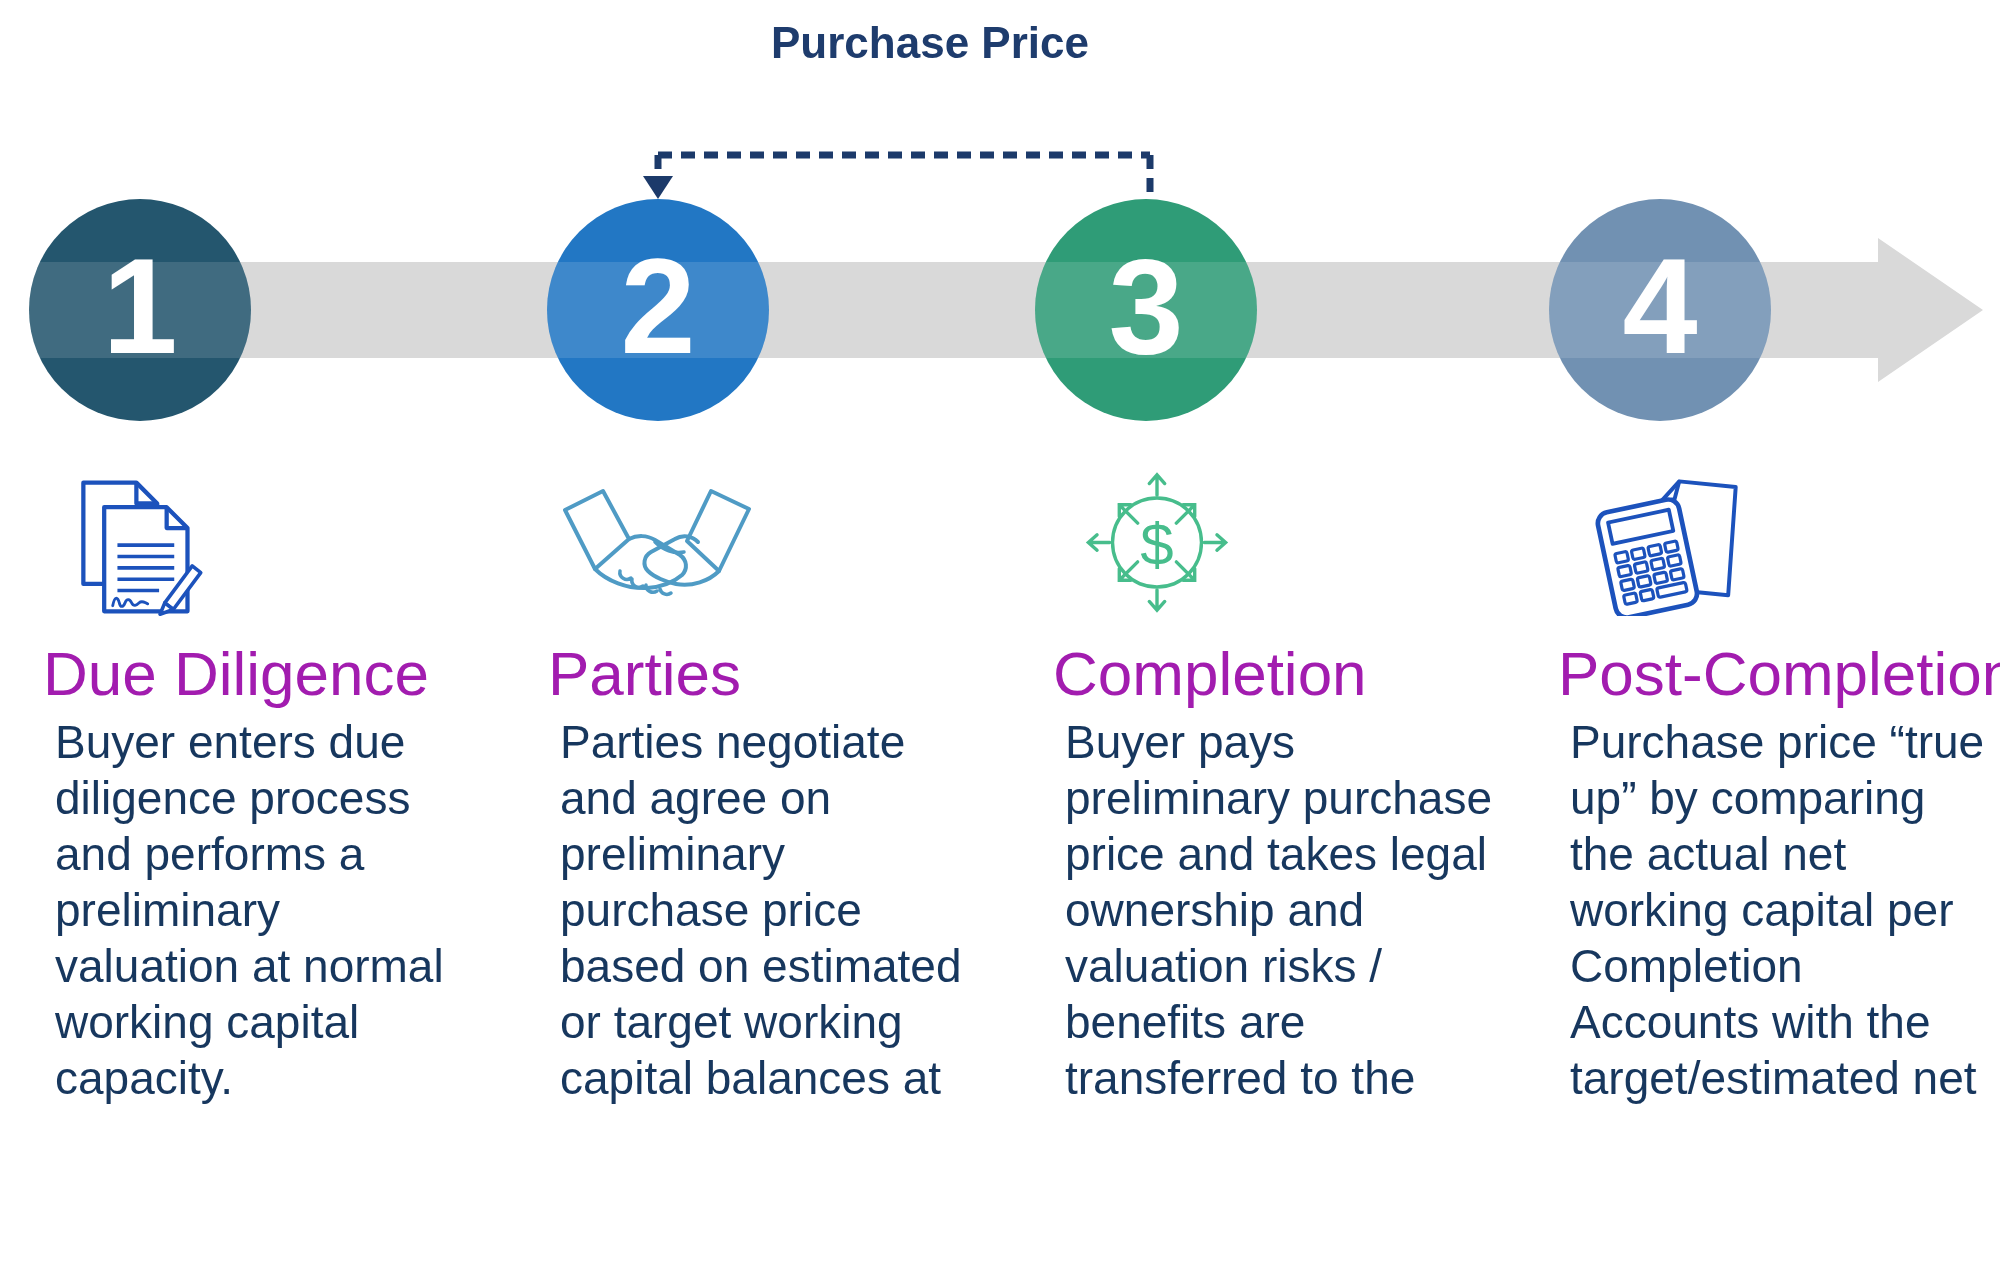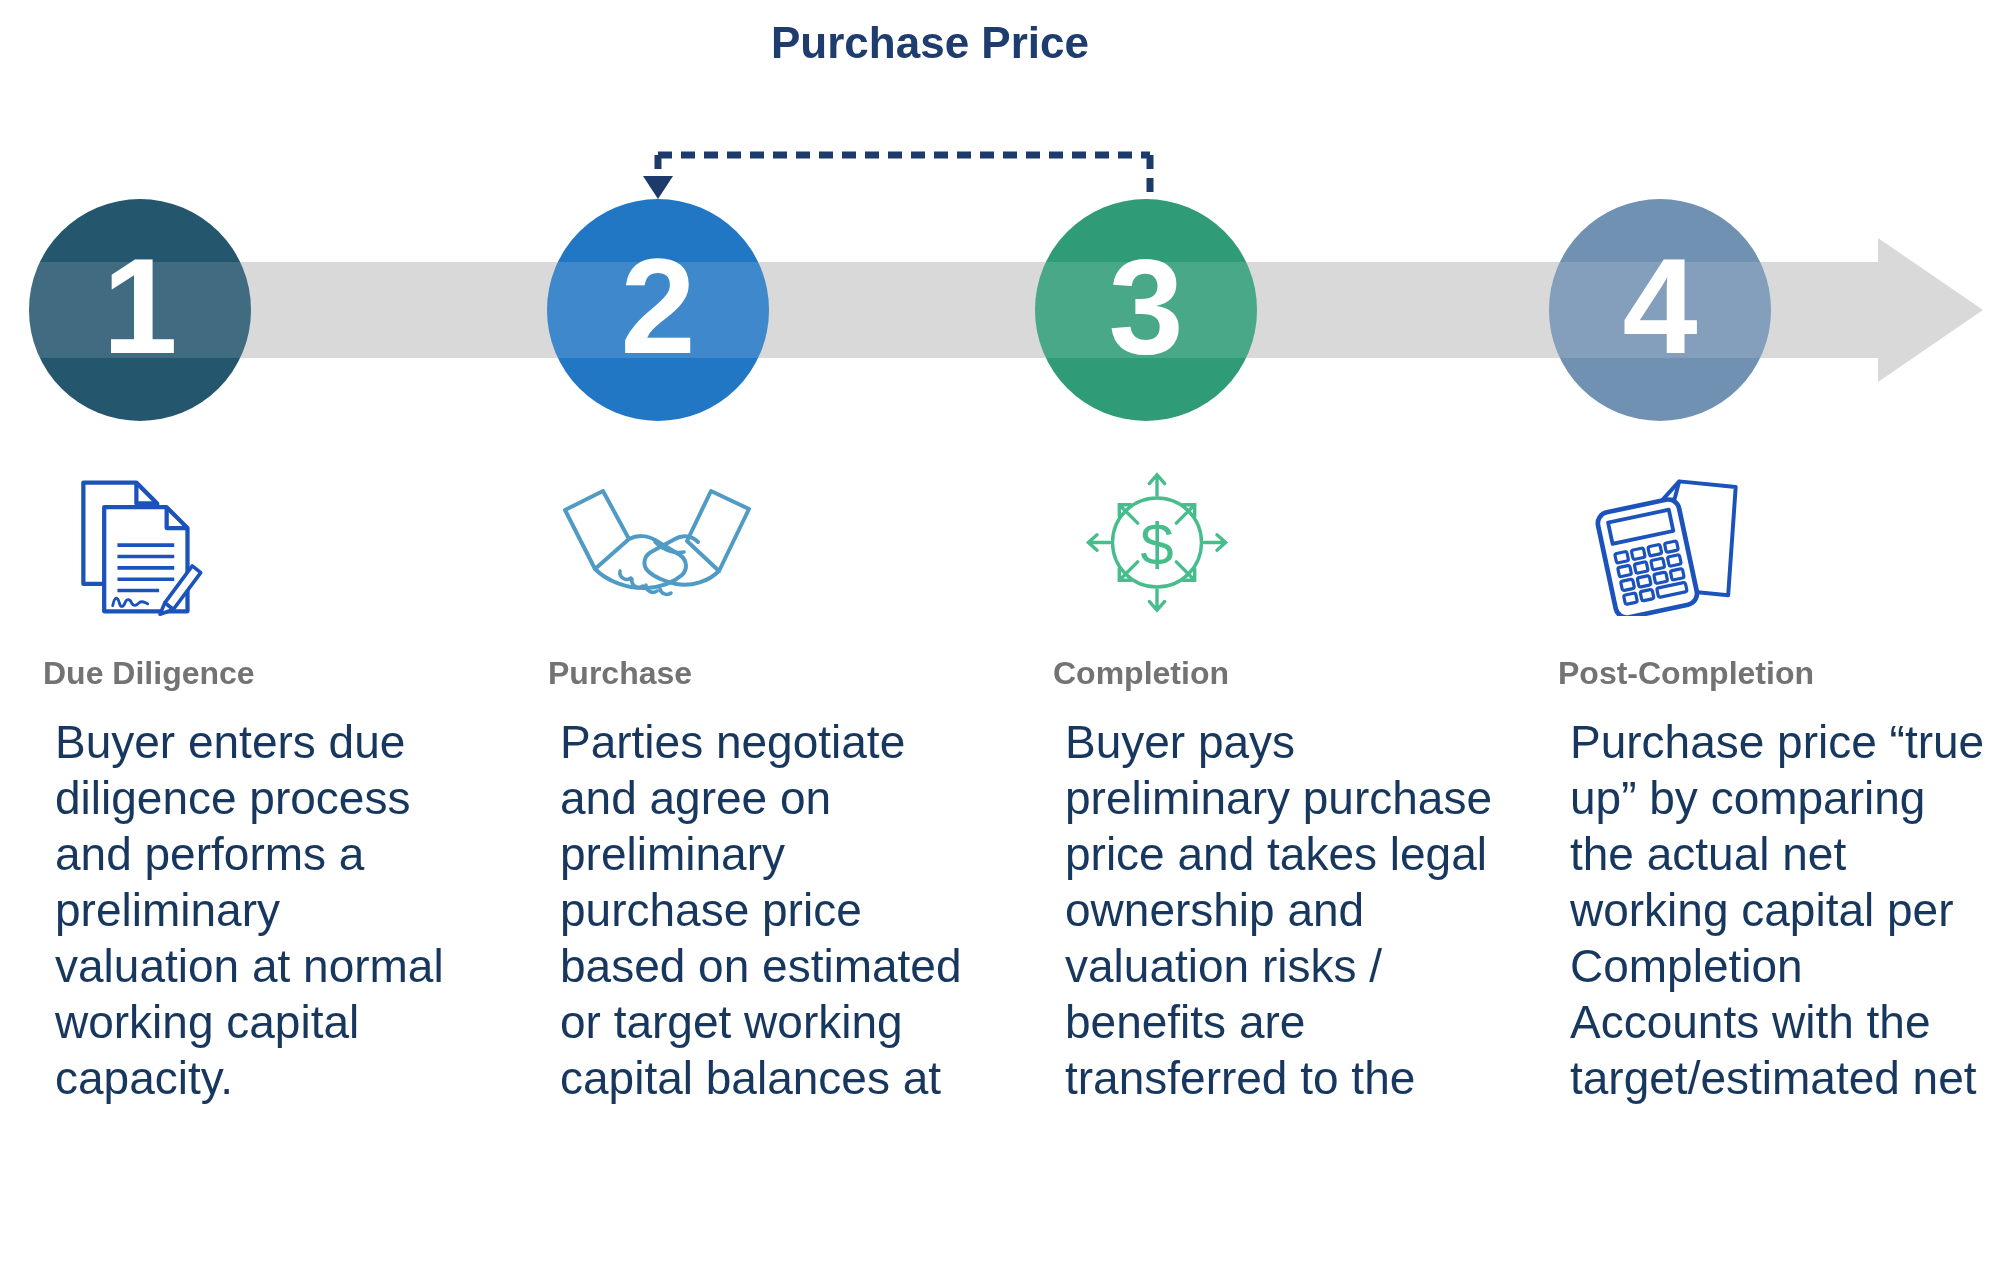--- a/index.html
+++ b/index.html
@@ -33,21 +33,21 @@
   .i1 { left:67px;  top:476px; }
   .i2 { left:557px; top:484px; }
   .i3 { left:1065px; top:470px; }
   .i4 { left:1587px; top:470px; }
   .step-text {
     position:absolute; top:645px; width:500px; z-index:1;
     color:#17375E; font-size:46px; line-height:56px;
   }
   .t1 { left:43px; } .t2 { left:548px; } .t3 { left:1053px; } .t4 { left:1558px; }
   .step-text h3 {
-    margin:0; font-size:32px; font-weight:700; line-height:57px; color:#737373;
+    margin:0; font-size:62px; font-weight:400; line-height:57px; color:#a21caf;
   }
   .step-text p { margin:12px; white-space:pre-line; }
 </style>
 </head>
 <body>
 
 <div class="canvas">
 
   <svg class="layer band-layer" viewBox="0 0 2000 1267">
     <polygon points="45,262 1878,262 1878,238 1983,310 1878,382 1878,358 45,358" fill="#D9D9D9"></polygon>
@@ -154,21 +154,21 @@
     <h3>Due Diligence</h3>
     <p>Buyer enters due
 diligence process
 and performs a
 preliminary
 valuation at normal
 working capital
 capacity.</p>
   </div>
   <div class="step-text t2">
-    <h3>Purchase</h3>
+    <h3>Parties</h3>
     <p>Parties negotiate
 and agree on
 preliminary
 purchase price
 based on estimated
 or target working
 capital balances at
 completion date.</p>
   </div>
   <div class="step-text t3">

